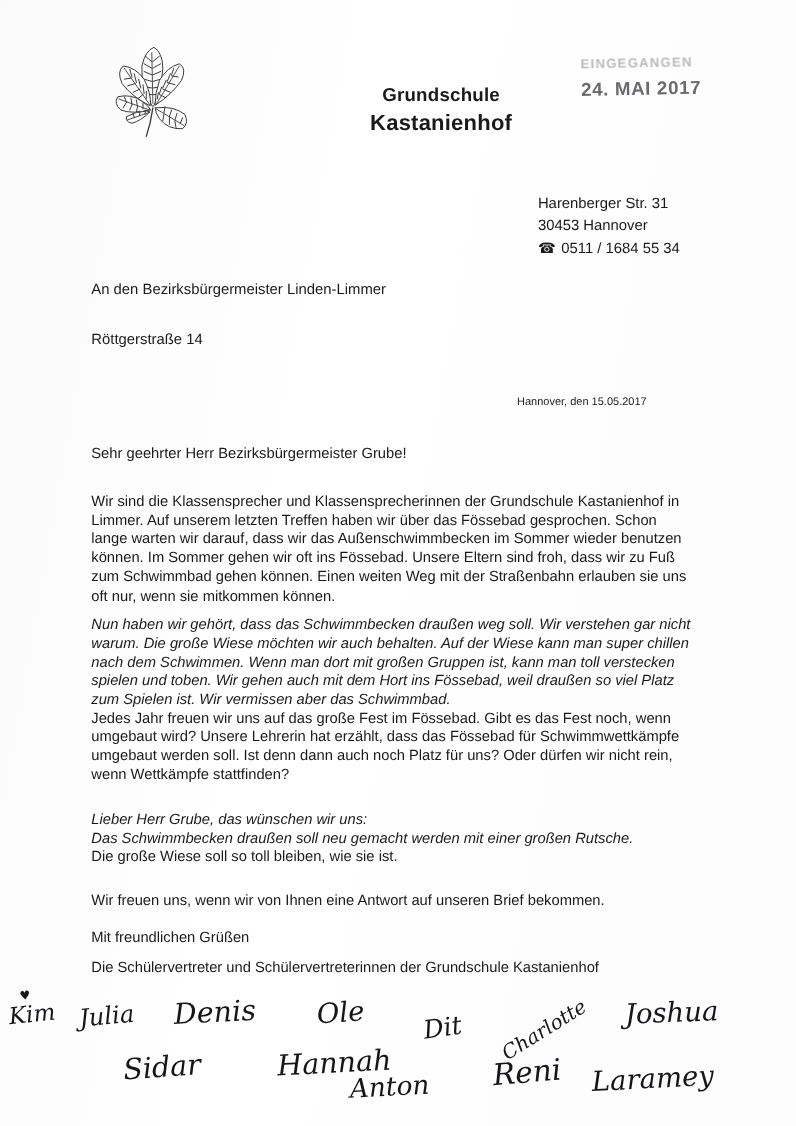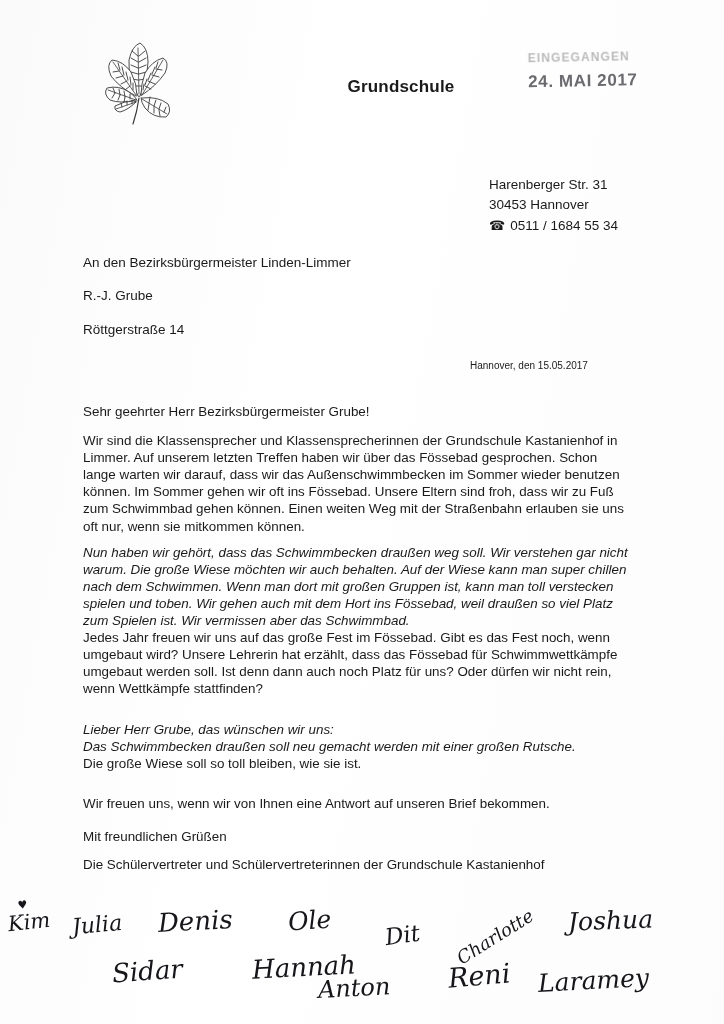--- a/index.html
+++ b/index.html
@@ -125,21 +125,21 @@
 
   
   .body-text {
     position: absolute;
     left: 83px;
     top: 403px;
     width: 546px;
     font-size: 13.4px;
     line-height: 17.1px;
   }
-  .salutation { margin-bottom: 12px; }
+  .salutation { margin-bottom: 27px; }
   .para { margin: 0 0 9px 0; }
   .para.tight { margin-bottom: 0; font-style: italic; }
   .spacer-lg { height: 14px; }
   .sign-block { margin-top: 16px; }
   .sign-block .sb-line { margin-bottom: 11px; }
 
   
   .signatures {
     position: absolute;
     left: 0;
@@ -202,41 +202,41 @@
 
           <path d="M38 64 Q30 72 22 74 Q16 73 17 68 Q26 63 35 63 Z" fill="#fdfdfd"></path>
           <path d="M38 64 L18 71" stroke-width="0.8"></path>
           <path d="M24 69 L23 65 M29 67 L29 63 M34 66 L34 62"></path>
         </g>
       </svg>
     </div>
 
     <div class="school-name">
       <div class="l1">Grundschule</div>
+      <div class="l2">Kastanienhof</div>
     </div>
   </div>
 
   <div class="stamp layer">
     <div class="st-line1">EINGEGANGEN</div>
     <div class="st-line2">24. MAI 2017</div>
   </div>
 
   <div class="sender layer">
     <div>Harenberger Str. 31</div>
     <div>30453 Hannover</div>
     <div class="phone-row">
       <span class="phone-icon">☎</span>
       <span>0511 / 1684 55 34</span>
     </div>
   </div>
 
   <div class="recipient layer">
     <div>An den Bezirksbürgermeister Linden-Limmer</div>
     <div class="gap"></div>
-    <div>R.-J. Grube</div>
     <div class="gap"></div>
     <div>Röttgerstraße 14</div>
   </div>
 
   <div class="dateline layer">Hannover, den 15.05.2017</div>
 
   <div class="body-text layer">
     <div class="salutation">Sehr geehrter Herr Bezirksbürgermeister Grube!</div>
 
     <p class="para">Wir sind die Klassensprecher und Klassensprecherinnen der Grundschule Kastanienhof  in Limmer. Auf unserem letzten Treffen haben wir über das Fössebad gesprochen. Schon lange warten wir darauf, dass wir das Außenschwimmbecken im Sommer wieder benutzen können. Im Sommer gehen wir oft ins Fössebad. Unsere Eltern sind froh, dass wir zu Fuß zum Schwimmbad gehen können. Einen weiten Weg mit der Straßenbahn erlauben sie uns oft nur, wenn sie mitkommen können.</p>

